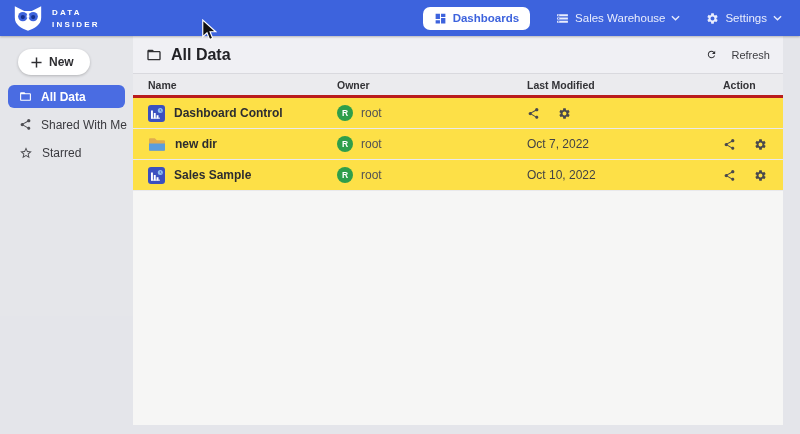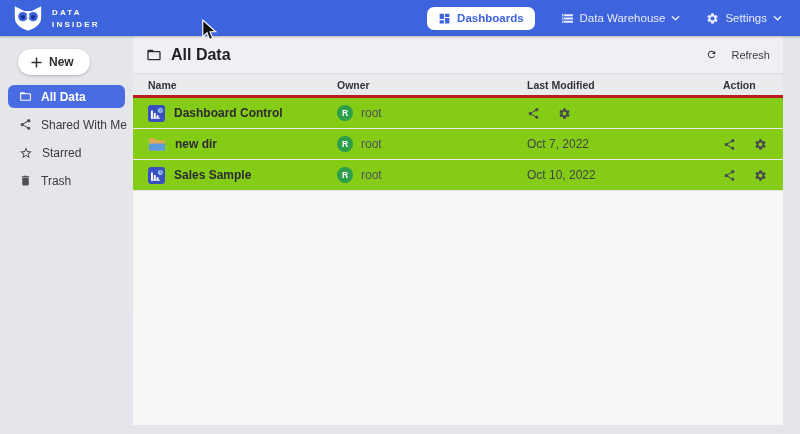--- a/index.html
+++ b/index.html
@@ -38,21 +38,21 @@
   .main { position:absolute; left:133px; top:36px; width:650px; height:389px; background:#f6f6f5; }
   .titlebar { height:38px; background:#f0f0f4; border-bottom:1px solid #d9d9de;
               display:flex; align-items:center; padding:0 13px; }
   .titlebar .icon { color:#2e2e32; margin-right:9px; }
   .page-title { font-size:16px; font-weight:bold; color:#222226; }
   .titlebar .spacer { flex:1; }
   .refresh { display:flex; align-items:center; gap:5px; font-size:11px; color:#3c3c40; cursor:pointer; }
 
   .thead, .trow { display:grid; grid-template-columns:189px 190px 196px 1fr; align-items:center; padding-left:15px; }
   .thead { height:24px; background:#ebebee; border-bottom:3px solid #b91c1c; font-size:10.5px; font-weight:bold; color:#333337; }
-  .trow { height:31px; border-bottom:1px solid #e9e9ec; background:#84cc16; }
+  .trow { height:31px; border-bottom:1px solid #e9e9ec; background:#fde047; }
   .name-cell { display:flex; align-items:center; gap:9px; font-size:12px; font-weight:bold; color:#2c2c30; }
   .owner-cell { display:flex; align-items:center; gap:8px; font-size:12px; color:#515156; }
   .avatar { width:16px; height:16px; border-radius:50%; background:#2e9e4b; color:#fff; font-size:8.5px;
             font-weight:bold; display:inline-flex; align-items:center; justify-content:center; }
   .date-cell { font-size:12px; color:#424246; }
   .action-cell { display:flex; align-items:center; gap:18px; }
   .act { color:#48484d; cursor:pointer; }
 
   
   .cursor { position:absolute; left:201px; top:19px; z-index:20; pointer-events:none; }
@@ -88,21 +88,21 @@
           </svg>
         </span>
         <span>Dashboards</span>
       </button>
       <div class="top-link">
         <span class="icon">
           <svg width="13" height="13" viewBox="0 0 24 24" fill="currentColor">
             <path d="M2 20h20v-4H2v4zm2-3h2v2H4v-2zM2 4v4h20V4H2zm4 3H4V5h2v2zm-4 7h20v-4H2v4zm2-3h2v2H4v-2z"></path>
           </svg>
         </span>
-        <span>Data Warehouse</span>
+        <span>Sales Warehouse</span>
         <span class="icon">
           <svg width="9" height="6" viewBox="0 0 10 6" fill="none" stroke="currentColor" stroke-width="1.5">
             <polyline points="1,1 5,5 9,1"></polyline>
           </svg>
         </span>
       </div>
       <div class="top-link">
         <span class="icon">
           <svg width="13" height="13" viewBox="0 0 24 24" fill="currentColor">
             <path d="M19.14 12.94c.04-.3.06-.61.06-.94 0-.32-.02-.64-.07-.94l2.03-1.58c.18-.14.23-.41.12-.61l-1.92-3.32c-.12-.22-.37-.29-.59-.22l-2.39.96c-.5-.38-1.03-.7-1.62-.94L14.4 2.81c-.04-.24-.24-.41-.48-.41h-3.84c-.24 0-.43.17-.47.41L9.25 5.35c-.59.24-1.13.57-1.62.94l-2.39-.96c-.22-.08-.47 0-.59.22L2.74 8.87c-.12.21-.08.47.12.61l2.03 1.58c-.05.3-.09.63-.09.94s.02.64.07.94l-2.03 1.58c-.18.14-.23.41-.12.61l1.92 3.32c.12.22.37.29.59.22l2.39-.96c.5.38 1.03.7 1.62.94l.36 2.54c.05.24.24.41.48.41h3.84c.24 0 .44-.17.47-.41l.36-2.54c.59-.24 1.13-.56 1.62-.94l2.39.96c.22.08.47 0 .59-.22l1.92-3.32c.12-.22.07-.47-.12-.61l-2.01-1.58zM12 15.6c-1.98 0-3.6-1.62-3.6-3.6s1.62-3.6 3.6-3.6 3.6 1.62 3.6 3.6-1.62 3.6-3.6 3.6z"></path>
@@ -145,28 +145,20 @@
           </span>
           <span class="lbl">Shared With Me</span>
         </div>
         <div class="side-item">
           <span class="icon">
             <svg width="14" height="14" viewBox="0 0 24 24" fill="currentColor">
               <path d="M22 9.24l-7.19-.62L12 2 9.19 8.63 2 9.24l5.46 4.73L5.82 21 12 17.27 18.18 21l-1.63-7.03L22 9.24zM12 15.4l-3.76 2.27 1-4.28-3.32-2.88 4.38-.38L12 6.1l1.71 4.04 4.38.38-3.32 2.88 1 4.28L12 15.4z"></path>
             </svg>
           </span>
           <span class="lbl">Starred</span>
-        </div>
-        <div class="side-item">
-          <span class="icon">
-            <svg width="13" height="13" viewBox="0 0 24 24" fill="currentColor">
-              <path d="M6 19c0 1.1.9 2 2 2h8c1.1 0 2-.9 2-2V7H6v12zM19 4h-3.5l-1-1h-5l-1 1H5v2h14V4z"></path>
-            </svg>
-          </span>
-          <span class="lbl">Trash</span>
         </div>
       </div>
   </div>
 
   <div class="main">
     <div class="titlebar">
       <span class="icon">
         <svg width="16" height="16" viewBox="0 0 24 24" fill="currentColor">
           <path d="M20 6h-8l-2-2H4c-1.1 0-1.99.9-1.99 2L2 18c0 1.1.9 2 2 2h16c1.1 0 2-.9 2-2V8c0-1.1-.9-2-2-2zm0 12H4V8h16v10z"></path>
         </svg>

